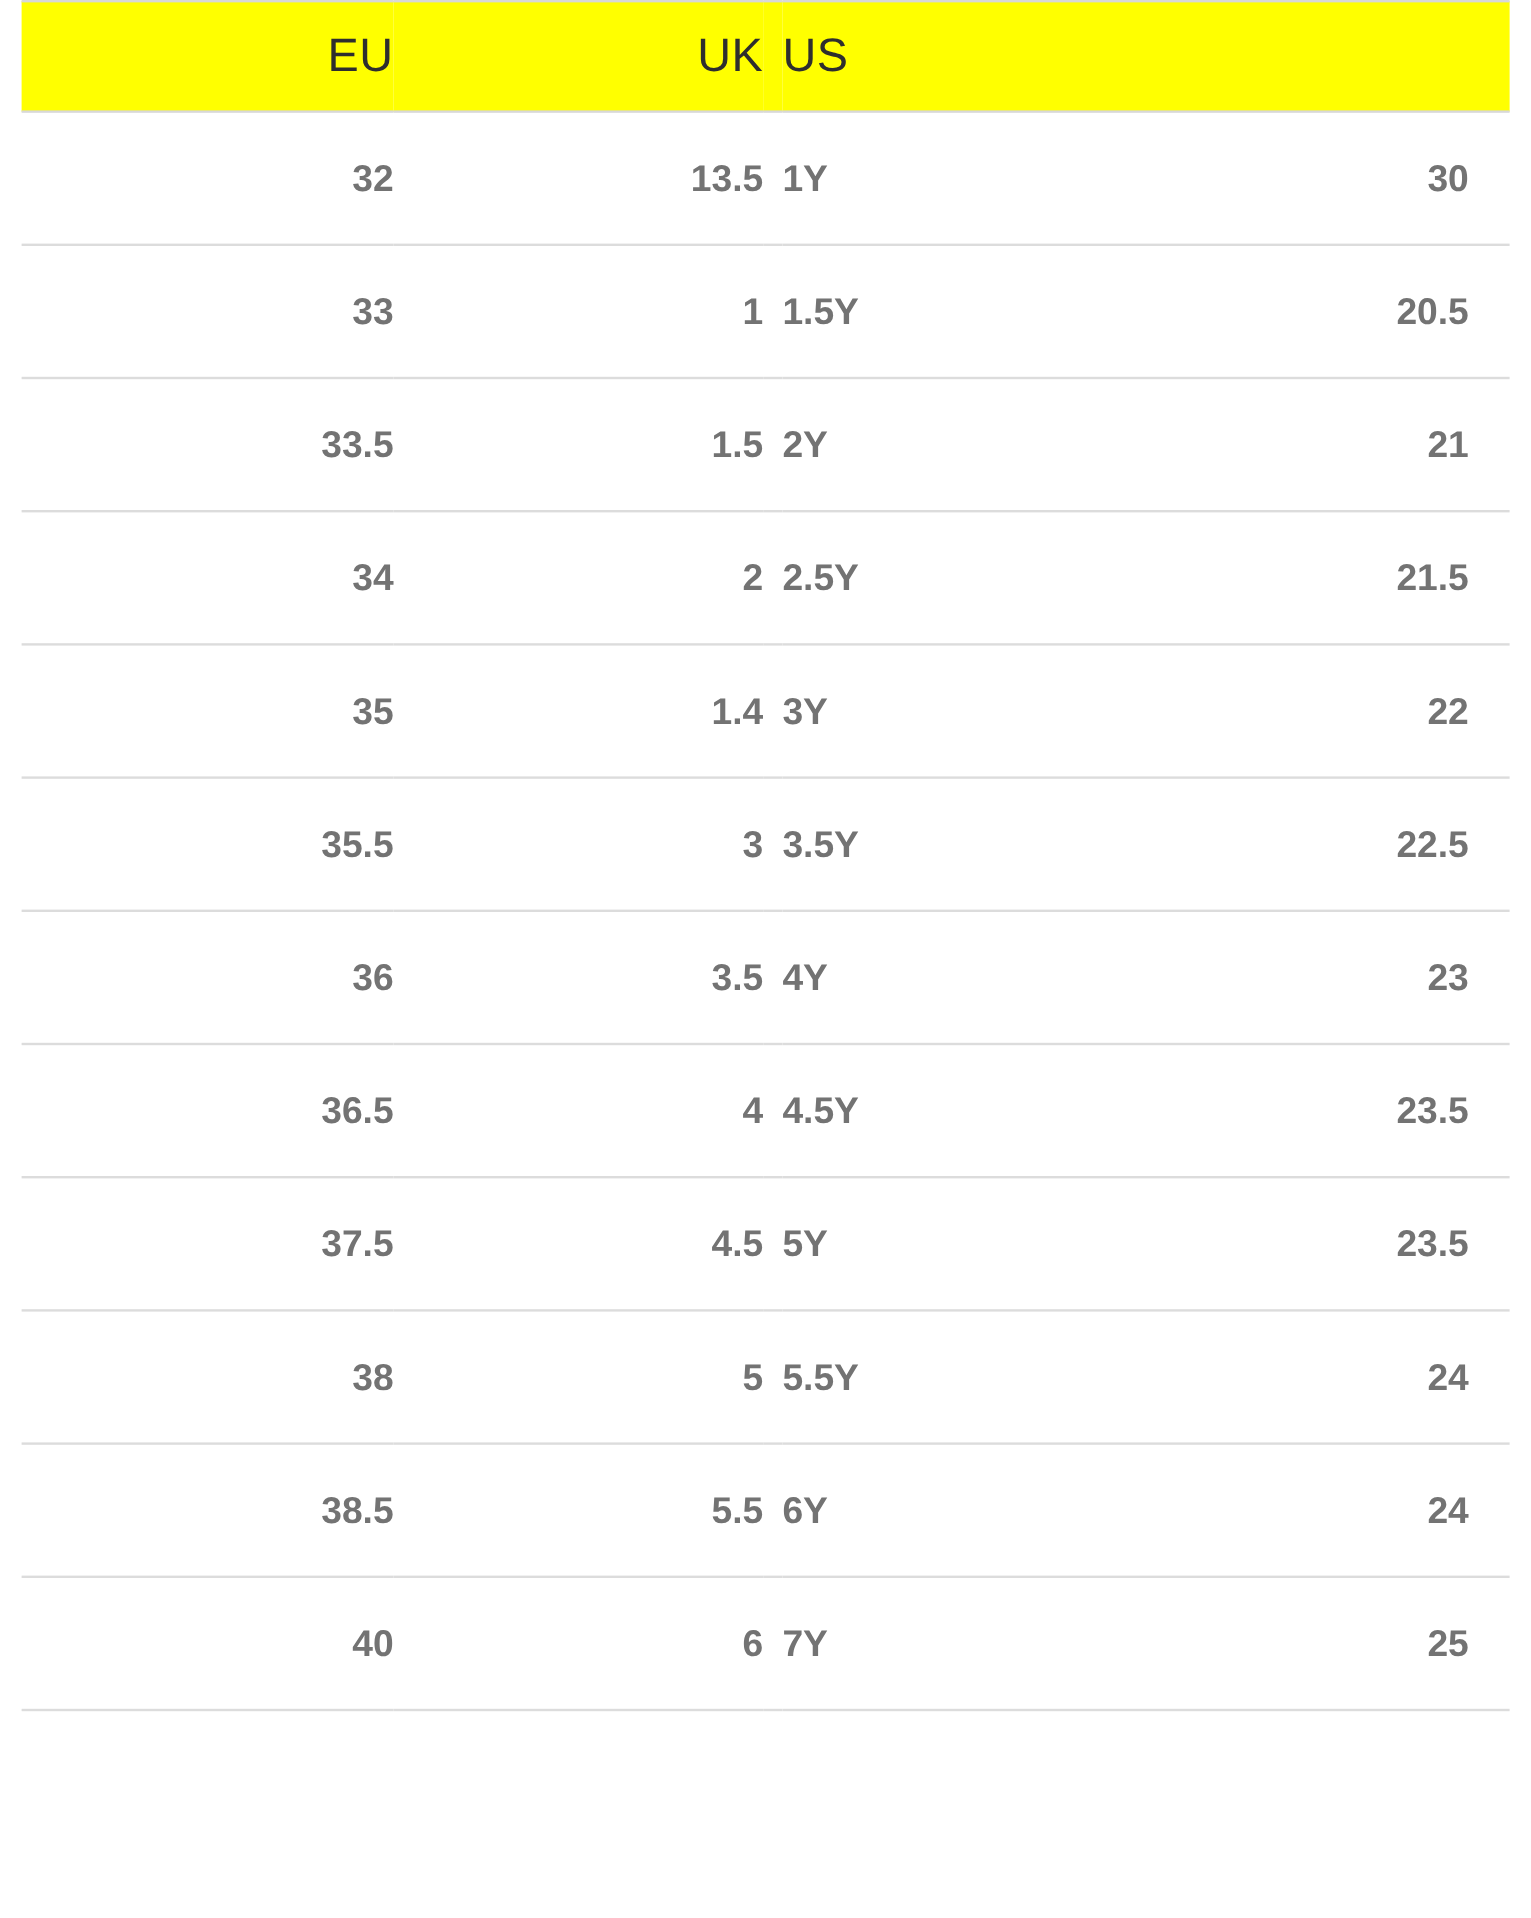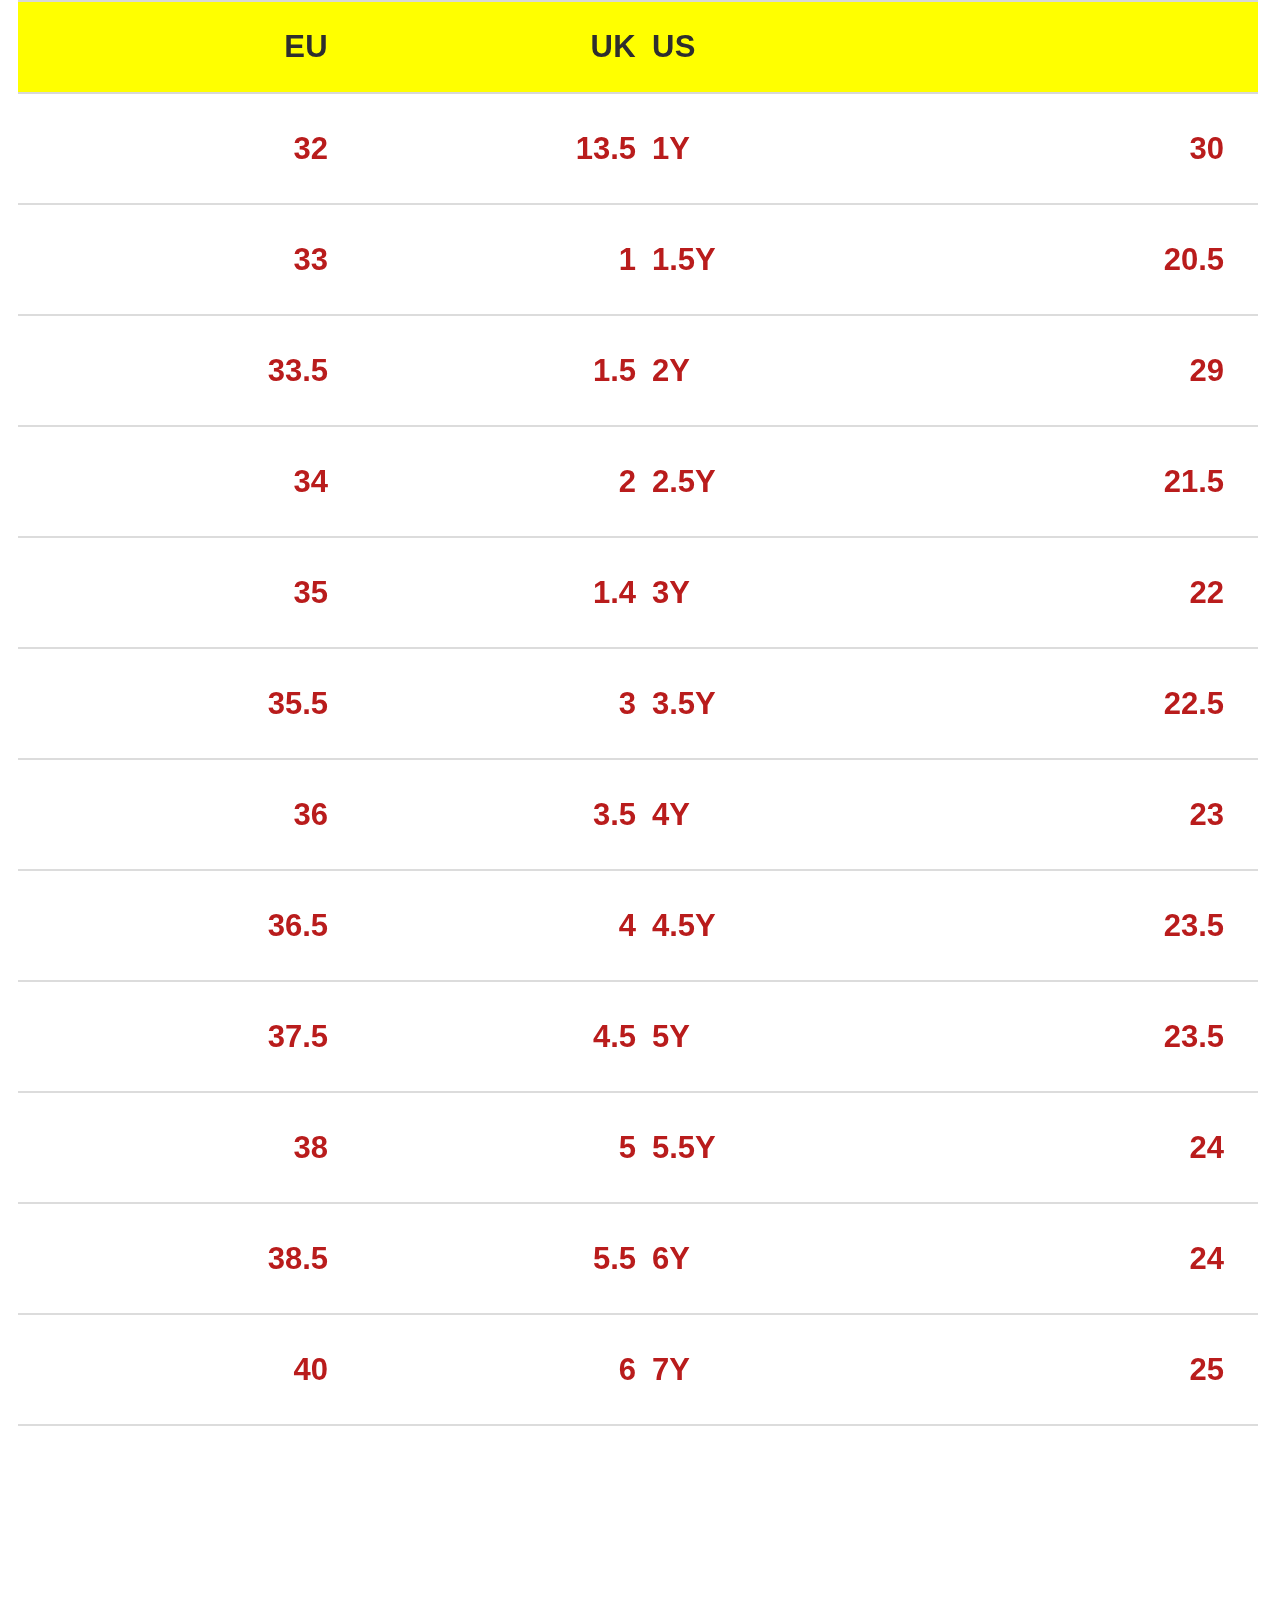--- a/index.html
+++ b/index.html
@@ -31,39 +31,39 @@
   thead tr.header-row {
     background: #ffff00;
   }
   thead th {
     height: 90px;
     padding: 0;
     margin: 0;
     border-top: 2px solid #d8d8d8;
     border-bottom: 2px solid #d8d8d8;
     color: #2e2e2e;
-    font-size: 31px;
-    font-weight: bold;
+    font-size: 39px;
+    font-weight: normal;
     font-stretch: condensed;
     letter-spacing: 0.4px;
     vertical-align: middle;
     white-space: nowrap;
   }
   th.th-eu { text-align: right; padding-right: 0px; }
   th.th-uk { text-align: right; padding-right: 0px; }
   th.th-us { text-align: center;  padding-left: 16px; }
   th.th-cm { text-align: right; padding-right: 34px; }
 
   
   tbody td {
     height: 109px;
     padding: 0;
     margin: 4px;
     border-bottom: 2px solid #dcdcdc;
-    color: #b91c1c;
+    color: #737373;
     font-size: 31px;
     font-weight: bold;
     font-stretch: condensed;
     vertical-align: middle;
     white-space: nowrap;
   }
   td.td-eu { text-align: right; padding-right: 0px; }
   td.td-uk { text-align: right; padding-right: 0px; }
   td.td-us { text-align: left;  padding-left: 16px; }
   td.td-cm { text-align: right; padding-right: 34px; }
@@ -98,21 +98,21 @@
       <tr class="data-row">
         <td class="td-eu">33</td>
         <td class="td-uk">1</td>
         <td class="td-us">1.5Y</td>
         <td class="td-cm">20.5</td>
       </tr>
       <tr class="data-row">
         <td class="td-eu">33.5</td>
         <td class="td-uk">1.5</td>
         <td class="td-us">2Y</td>
-        <td class="td-cm">29</td>
+        <td class="td-cm">21</td>
       </tr>
       <tr class="data-row">
         <td class="td-eu">34</td>
         <td class="td-uk">2</td>
         <td class="td-us">2.5Y</td>
         <td class="td-cm">21.5</td>
       </tr>
       <tr class="data-row">
         <td class="td-eu">35</td>
         <td class="td-uk">1.4</td>

